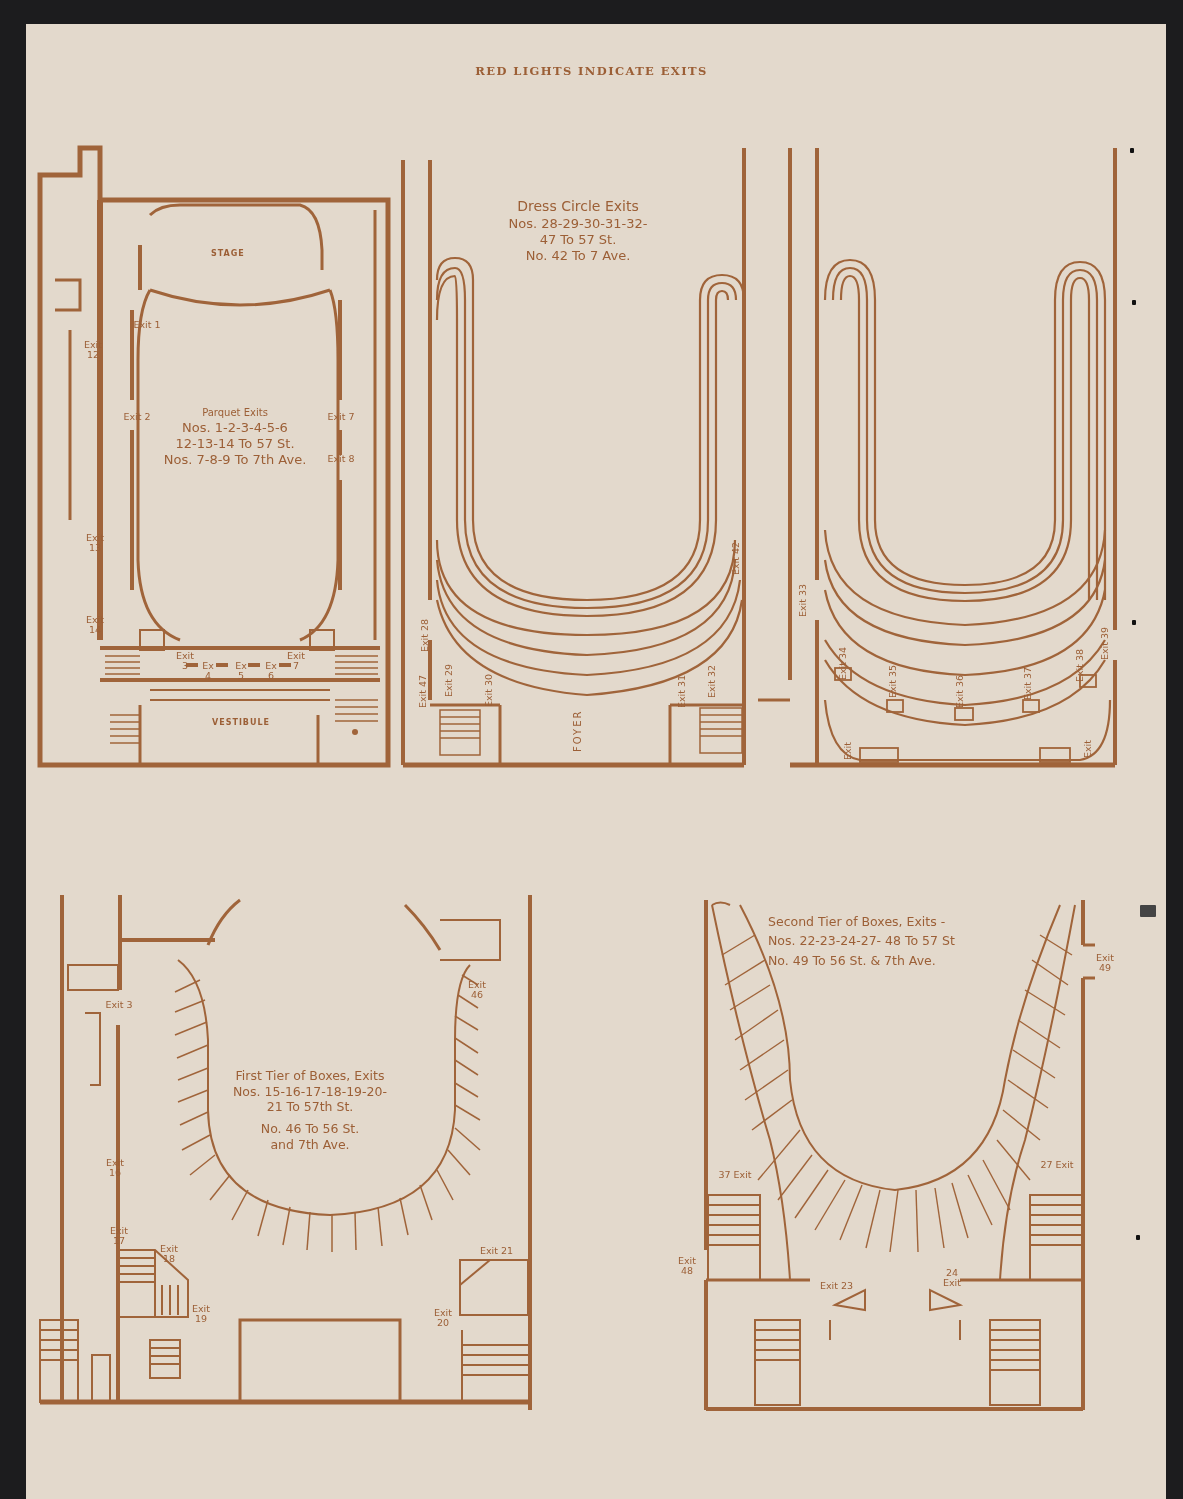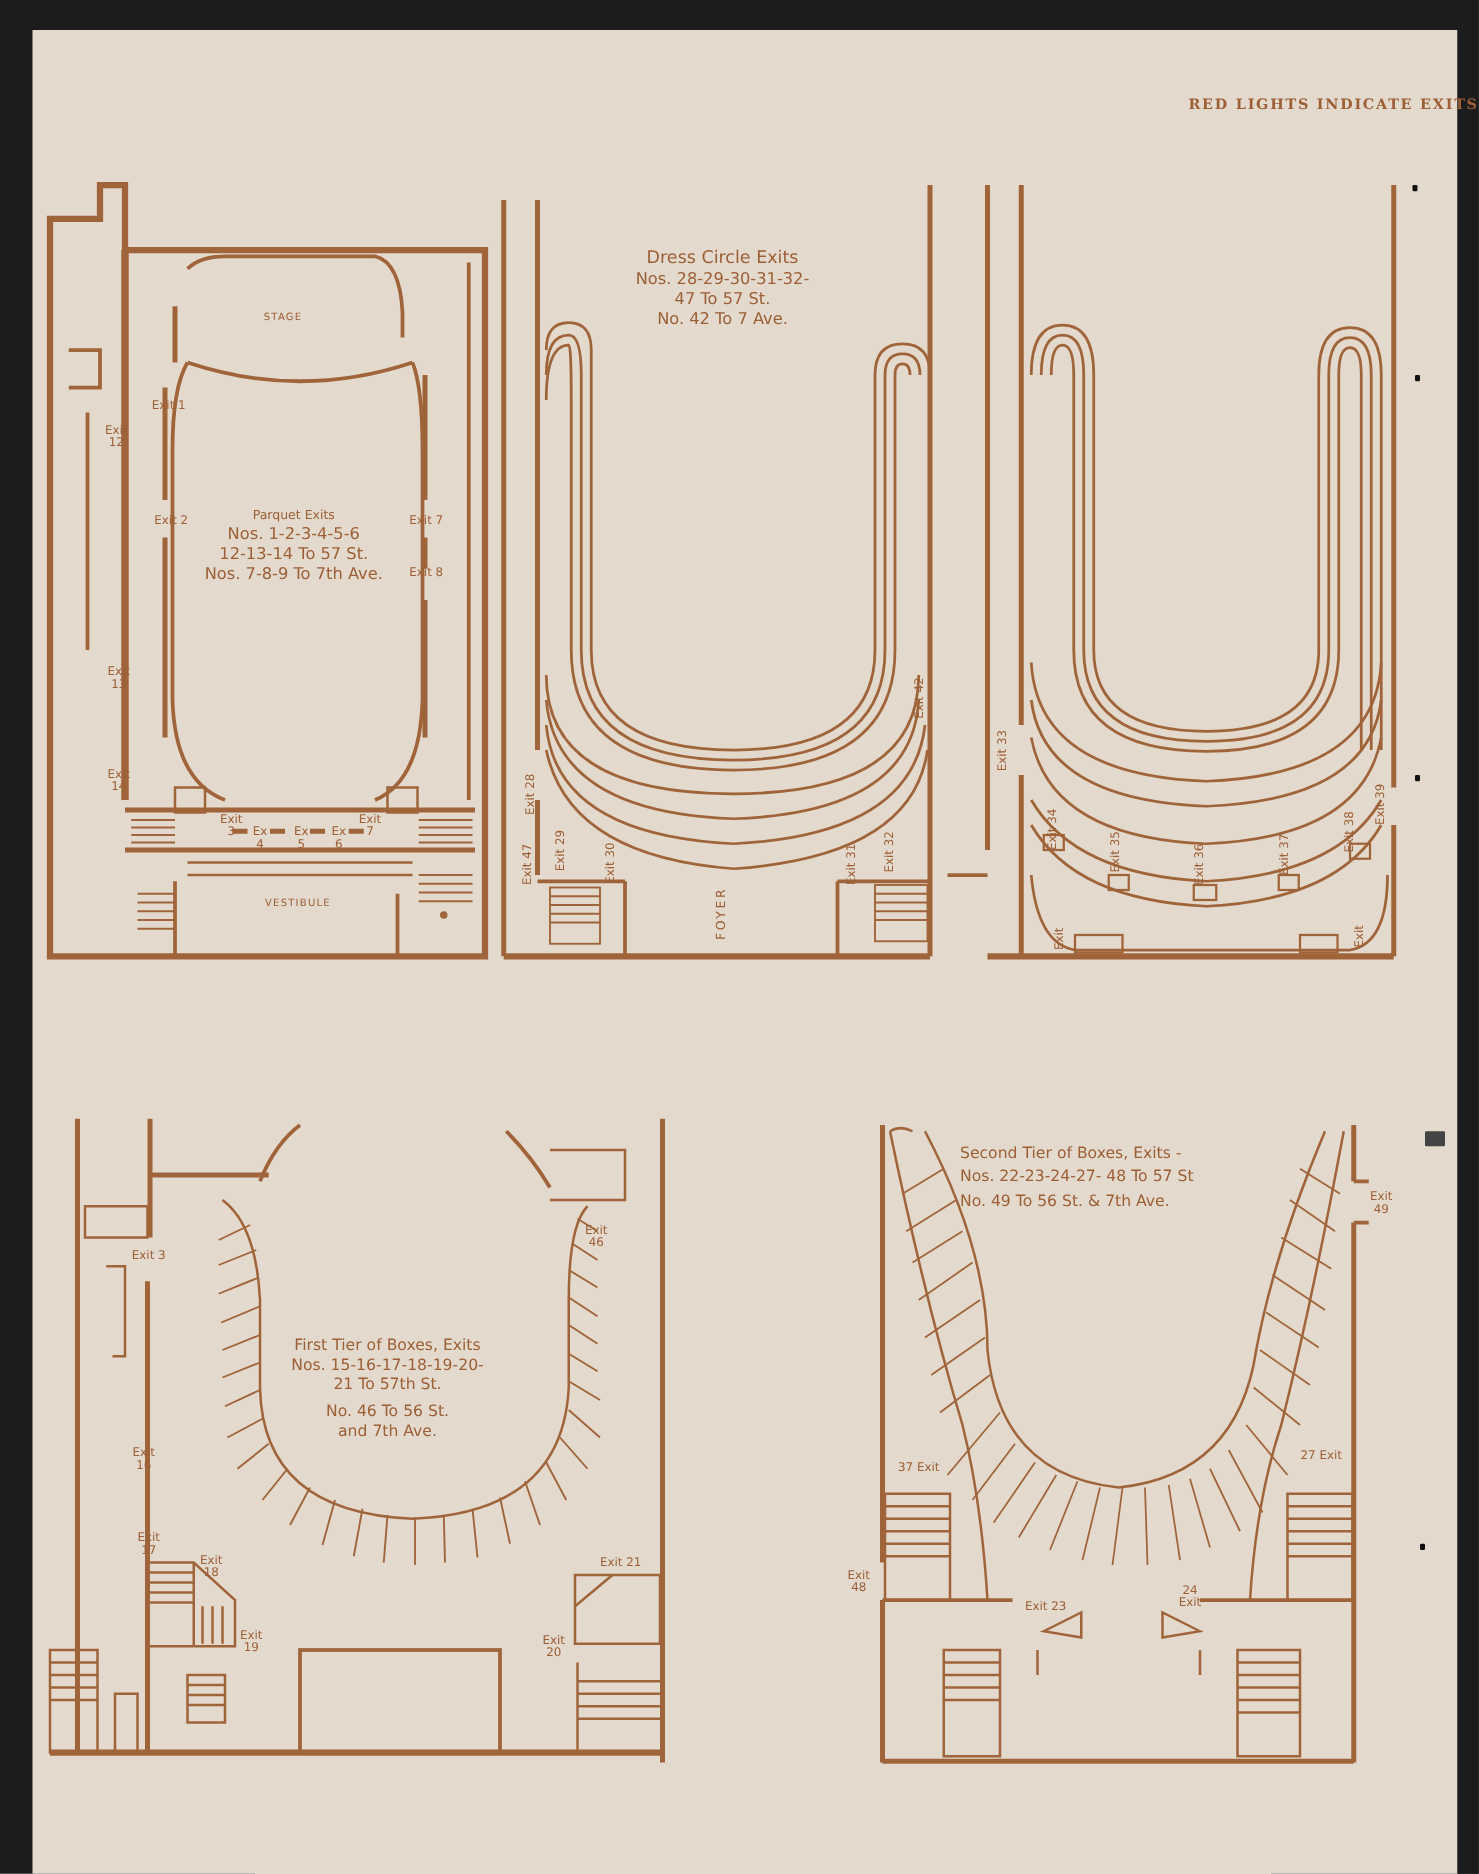--- a/index.html
+++ b/index.html
@@ -3,24 +3,24 @@
 <meta charset="utf-8">
 <style>
   html,body{margin:0;padding:0;}
   body{width:1183px;height:1499px;background:#1c1c1e;position:relative;overflow:hidden;font-family:"DejaVu Sans",sans-serif;}
   .page{position:absolute;left:26px;top:24px;width:1140px;height:1475px;background:#e3d9cc;}
   .edge-strip{position:absolute;left:1166px;top:0;width:17px;height:1499px;background:#1c1c1e;}
   svg{position:absolute;left:0;top:0;}
   .ink{stroke:#a0643a;fill:none;}
   .inkfill{fill:#a0643a;}
   .lbl{position:absolute;color:#9c5f36;font-family:"DejaVu Sans",sans-serif;font-weight:bold;line-height:1.05;white-space:nowrap;}
-  .hdr{position:absolute;left:0;width:1183px;top:76px;text-align:right;color:#9c5f36;font-family:"DejaVu Serif",serif;font-weight:bold;font-size:11.5px;letter-spacing:1.4px;}
+  .hdr{position:absolute;left:0;width:1183px;top:64px;text-align:center;color:#9c5f36;font-family:"DejaVu Serif",serif;font-weight:bold;font-size:11.5px;letter-spacing:1.4px;}
   .cap{font-size:13px;text-align:center;line-height:1.25;font-weight:normal;}
   .ex{font-size:9.5px;text-align:center;font-weight:normal;}
-  .room{font-size:8px;letter-spacing:1px;font-weight:normal;}
+  .room{font-size:8px;letter-spacing:1px;font-weight:bold;}
   .vert{transform:rotate(-90deg);transform-origin:left top;}
   .punch{position:absolute;width:4px;height:5px;background:#111;border-radius:1px;}
 </style>
 </head>
 <body>
 
 <div class="page"></div>
 <div class="edge-strip"></div>
 
 <div class="hdr">RED LIGHTS INDICATE EXITS</div>
@@ -315,21 +315,21 @@
 <div class="punch" style="left:1140px;top:905px;width:16px;height:12px;background:#444"></div>
 
 <div class="lbl room" style="left:211px;top:250px">STAGE</div>
 <div class="lbl room" style="left:212px;top:719px">VESTIBULE</div>
 <div class="lbl cap" style="left:155px;top:407px;width:160px">
   <div style="font-size:10px">Parquet Exits</div>
   <div>Nos. 1-2-3-4-5-6</div>
   <div>12-13-14 To 57 St.</div>
   <div>Nos. 7-8-9 To 7th Ave.</div>
 </div>
-<div class="lbl ex" style="left:120px;top:320px;width:30px;white-space:normal">Exit 1</div>
+<div class="lbl ex" style="left:132px;top:320px;width:30px;white-space:normal">Exit 1</div>
 <div class="lbl ex" style="left:122px;top:412px;width:30px;white-space:normal">Exit 2</div>
 <div class="lbl ex" style="left:326px;top:412px;width:30px;white-space:normal">Exit 7</div>
 <div class="lbl ex" style="left:326px;top:454px;width:30px;white-space:normal">Exit 8</div>
 <div class="lbl ex" style="left:78px;top:340px;width:30px;white-space:normal">Exit 12</div>
 <div class="lbl ex" style="left:80px;top:533px;width:30px;white-space:normal">Exit 13</div>
 <div class="lbl ex" style="left:80px;top:615px;width:30px;white-space:normal">Exit 14</div>
 <div class="lbl ex" style="left:172px;top:651px;width:26px;white-space:normal">Exit 3</div>
 <div class="lbl ex" style="left:199px;top:661px;width:18px;white-space:normal">Ex 4</div>
 <div class="lbl ex" style="left:232px;top:661px;width:18px;white-space:normal">Ex 5</div>
 <div class="lbl ex" style="left:262px;top:661px;width:18px;white-space:normal">Ex 6</div>

